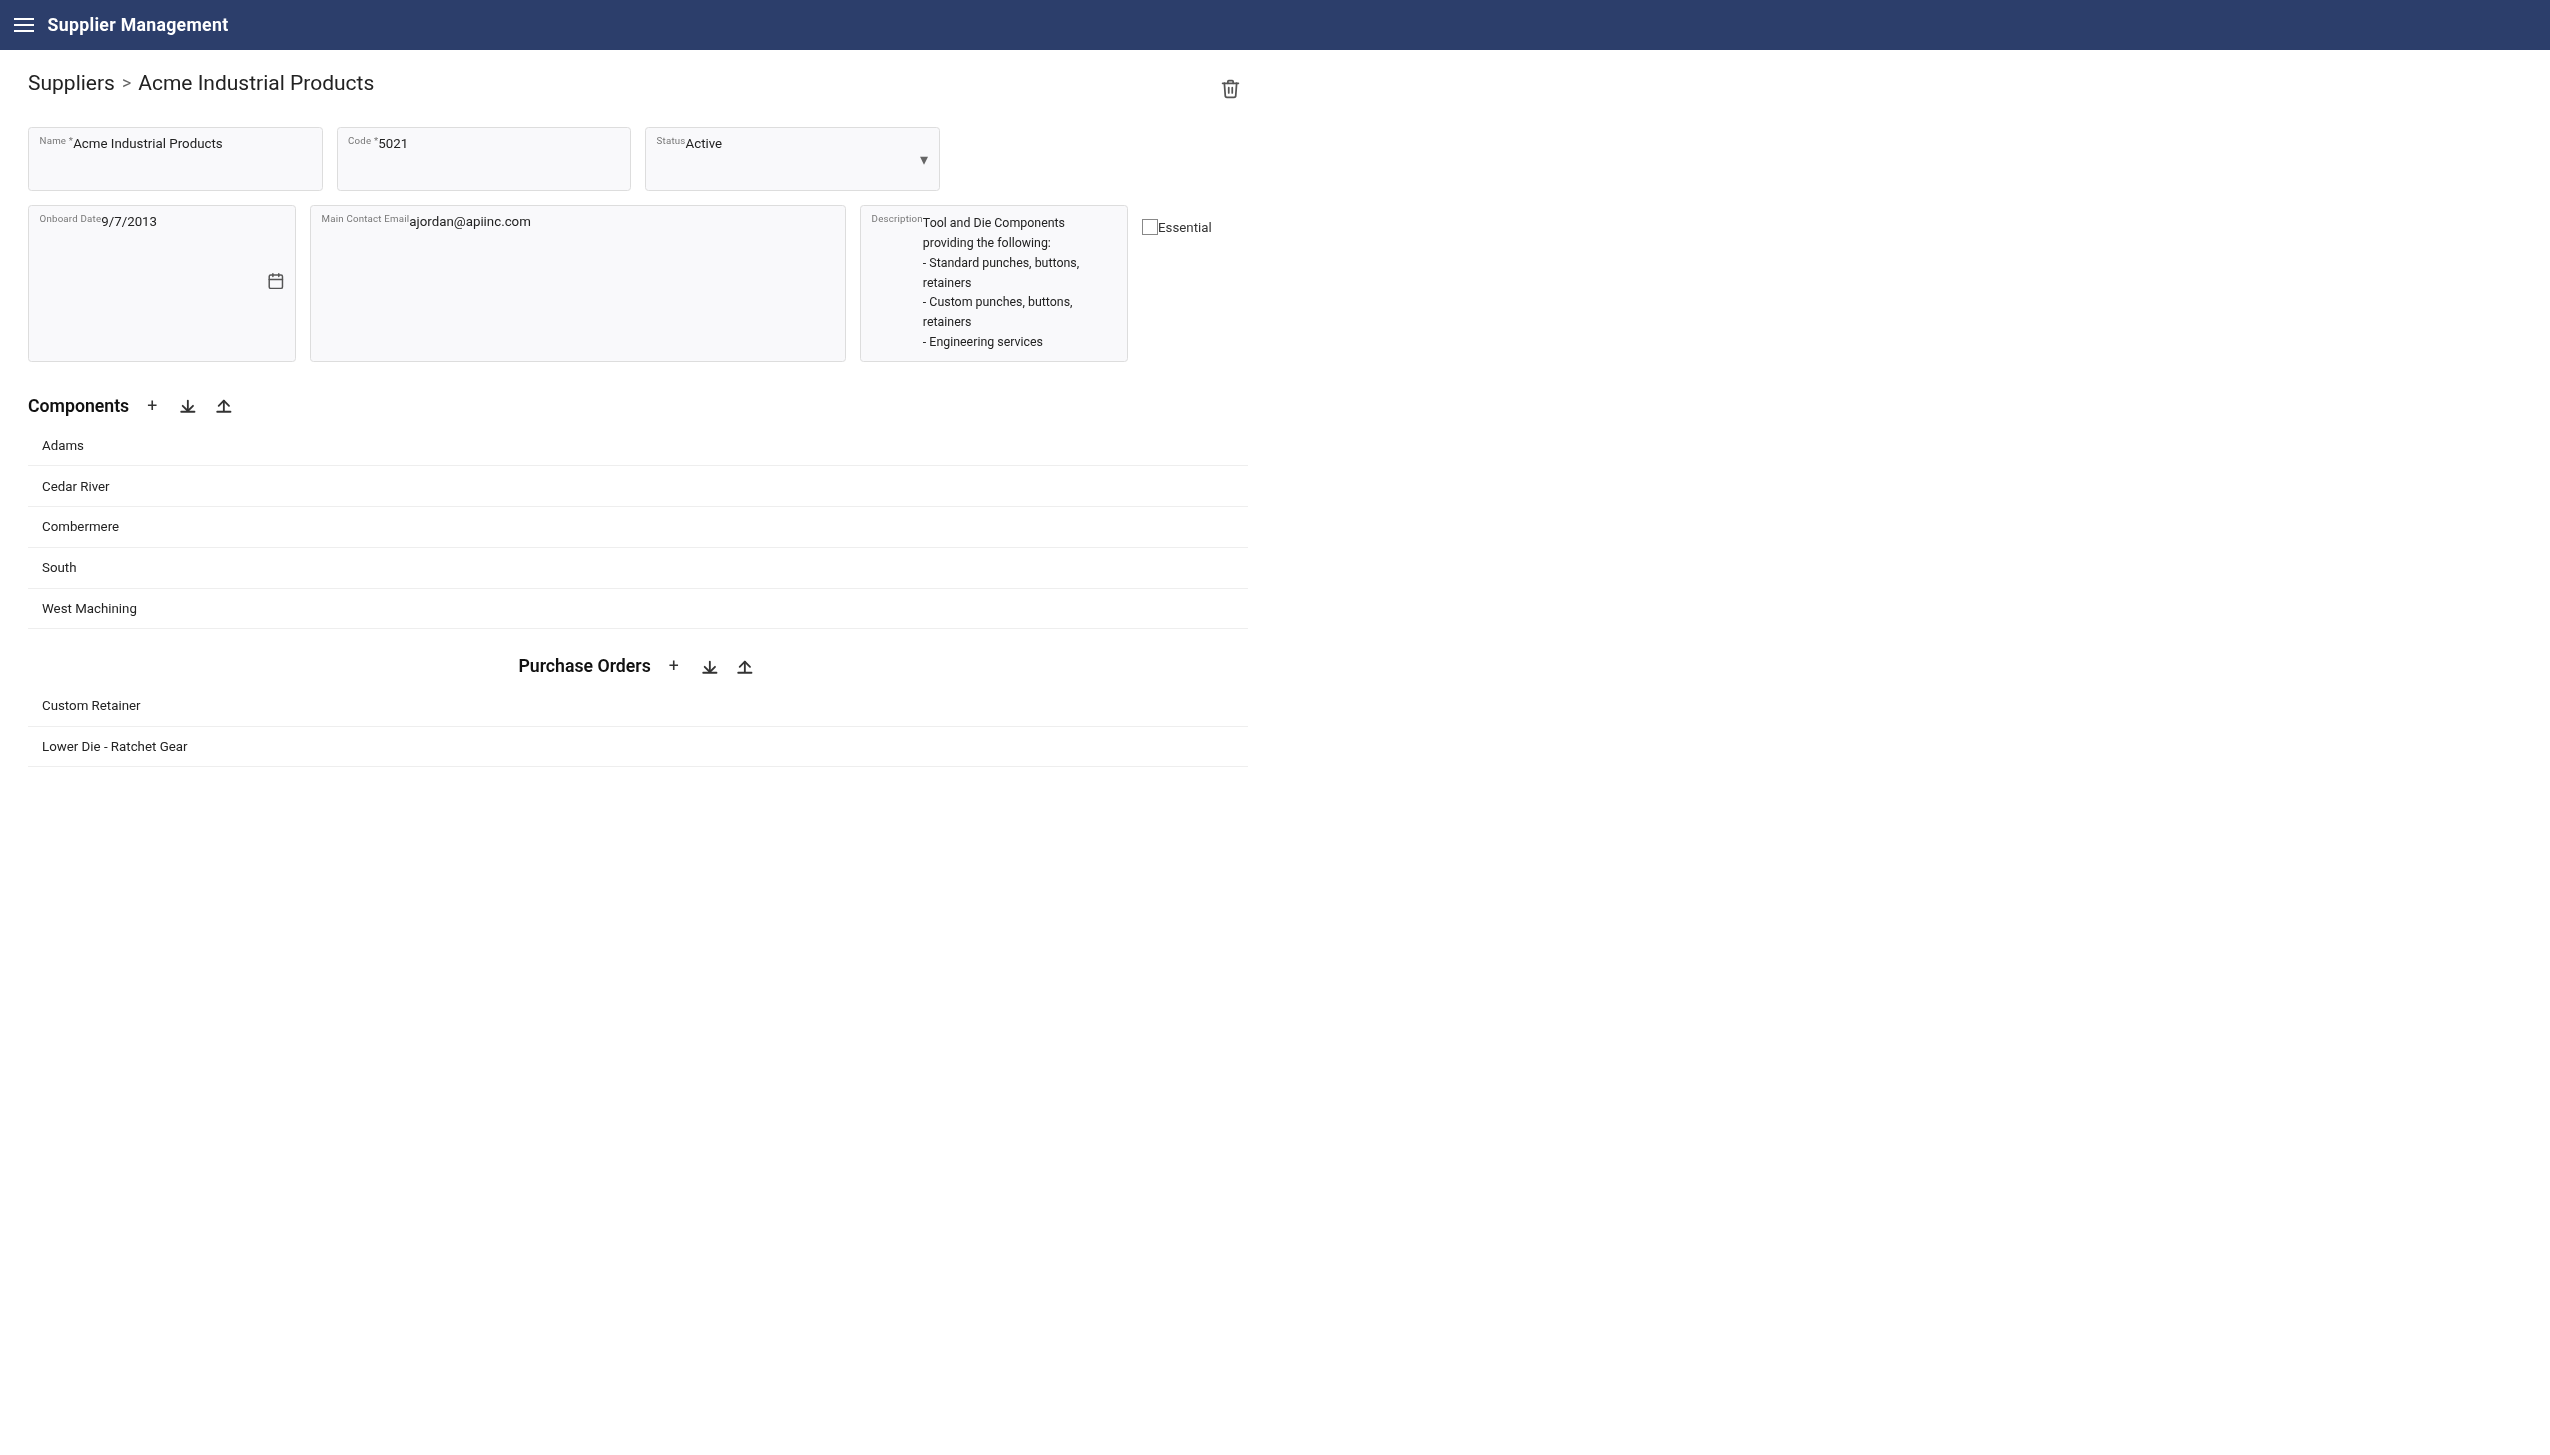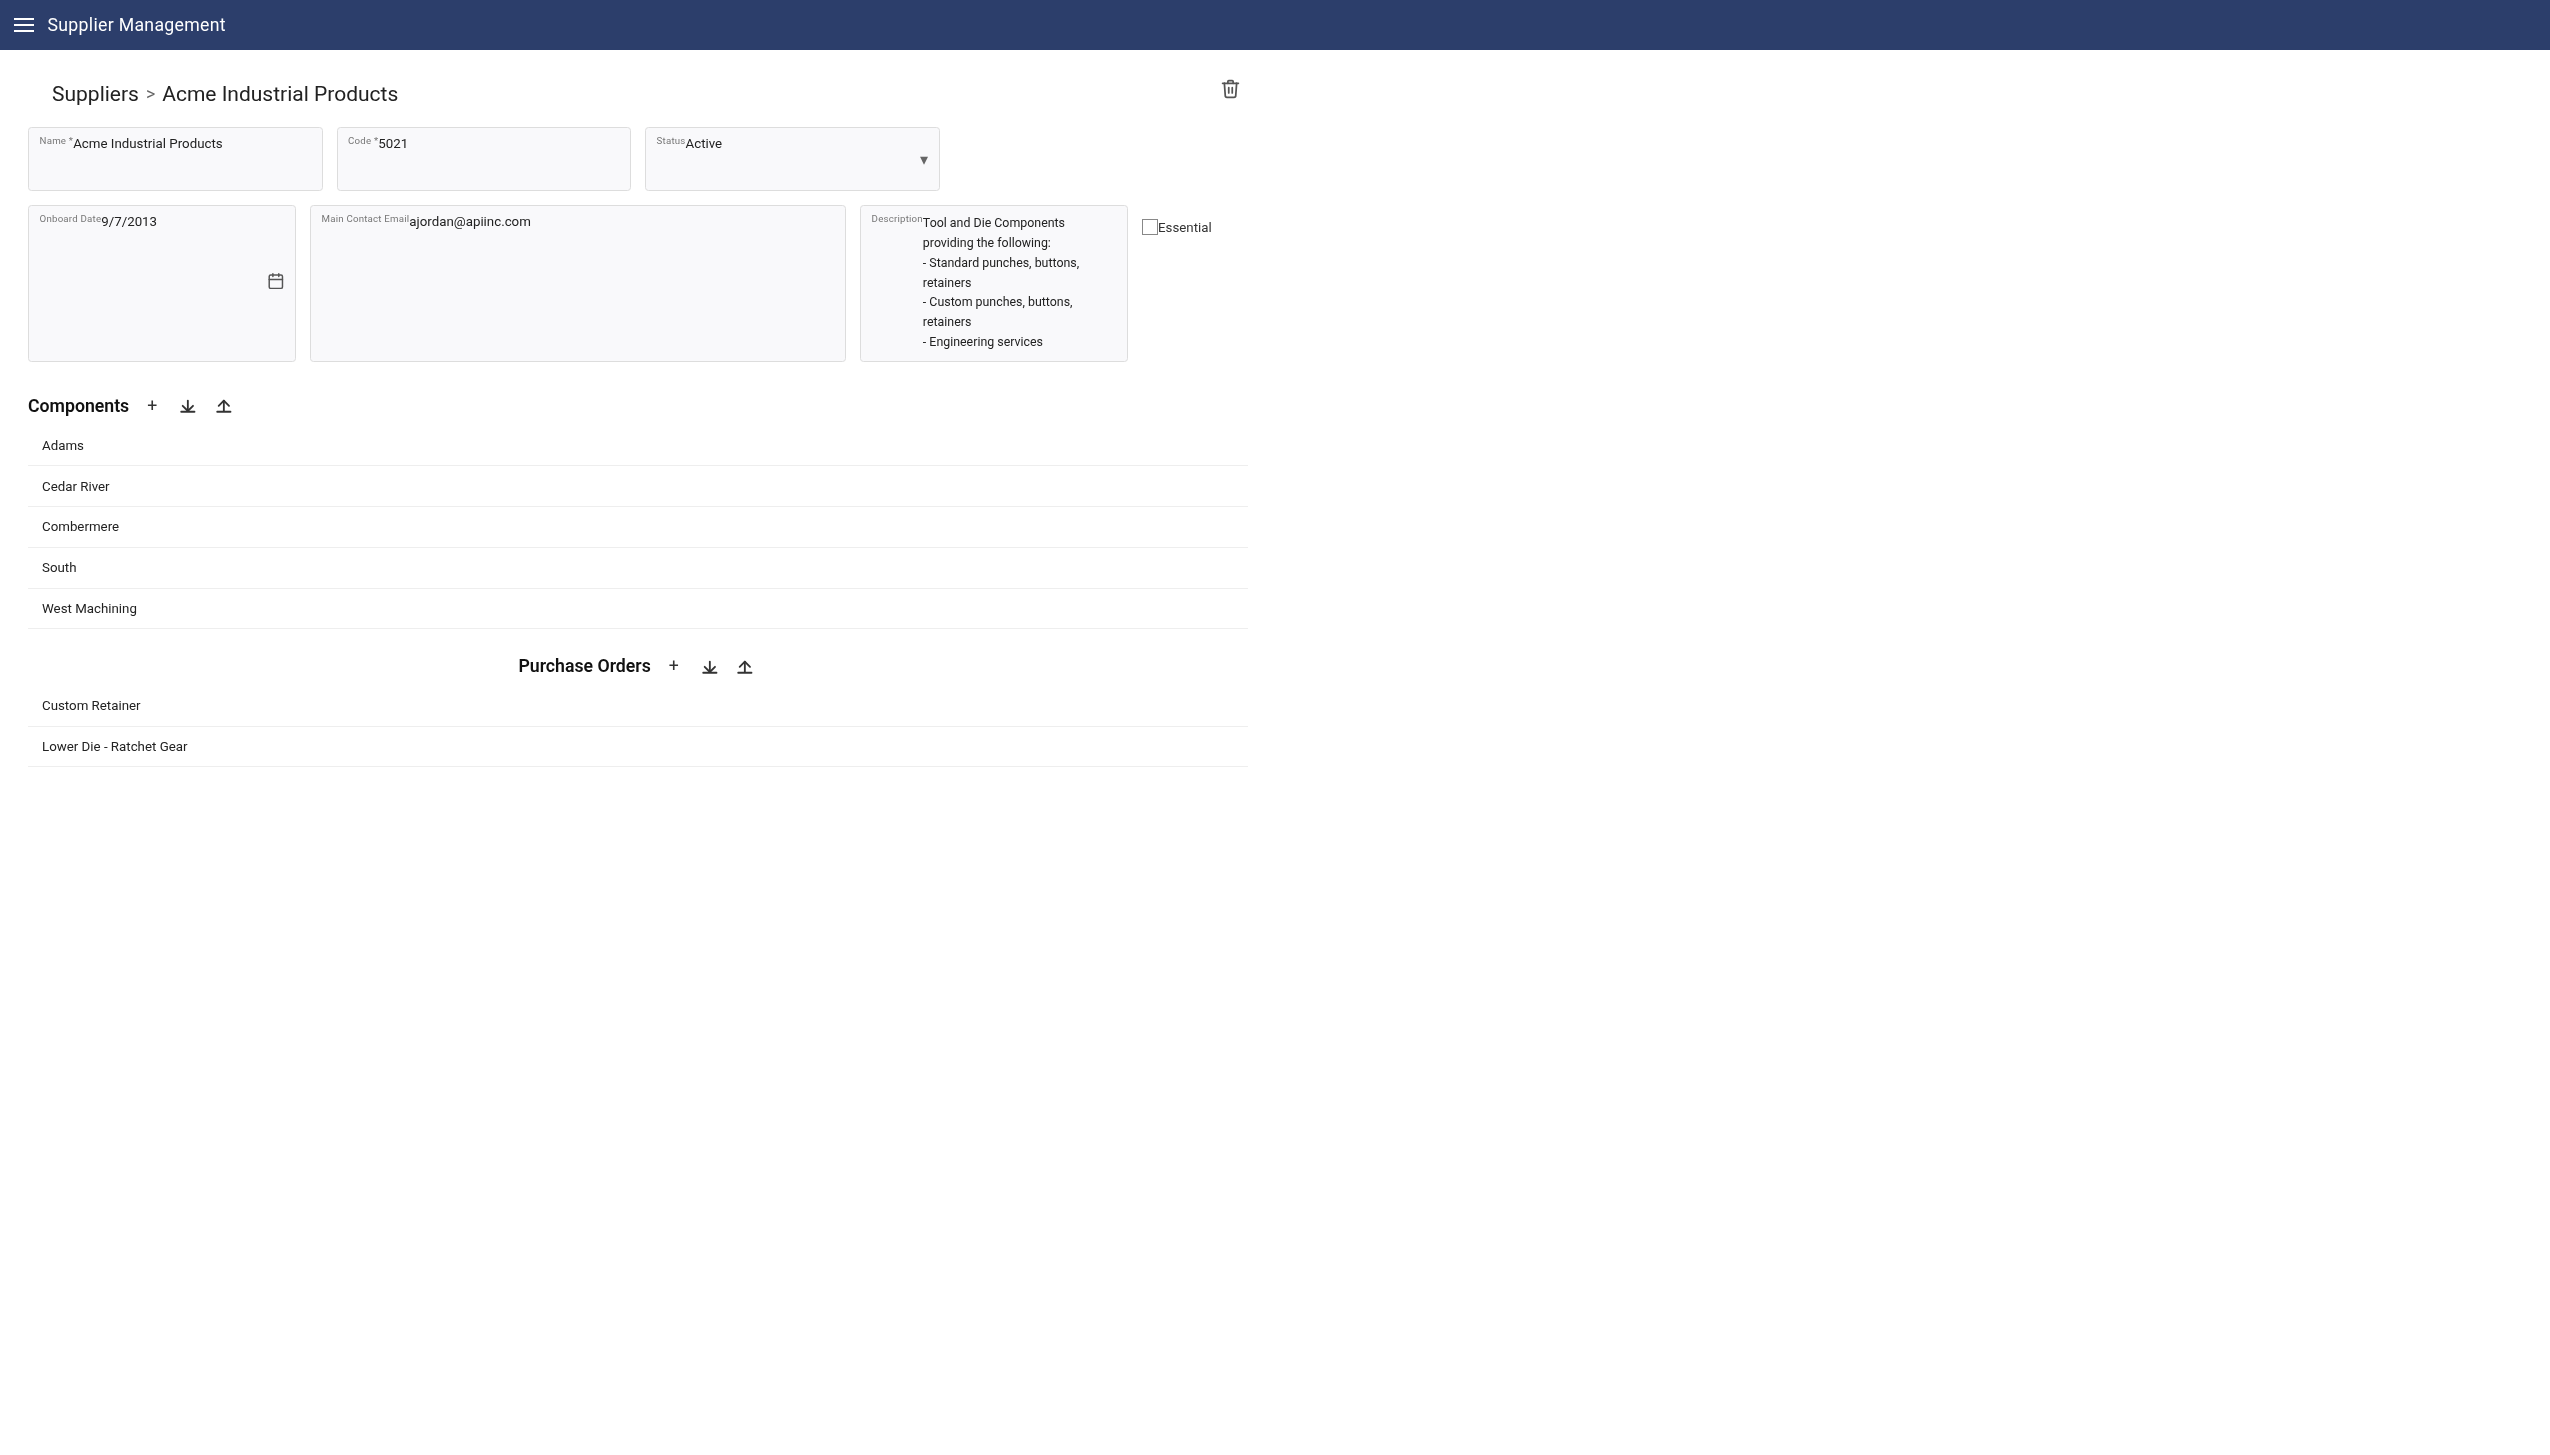--- a/index.html
+++ b/index.html
@@ -35,40 +35,39 @@
 
     .hamburger-icon span {
       display: block;
       width: 19.5px;
       height: 1.8px;
       background: #fff;
     }
 
     .nav-title {
       font-size: 17.7px;
-      font-weight: 400;
+      font-weight: 700;
       letter-spacing: 0.3px;
     }
 
     
     .page-content {
       padding: 21px 28px;
       max-width: 1276px;
     }
 
     
     .breadcrumb {
       display: flex;
-      align-items: flex-end;
+      align-items: flex-start;
       font-size: 21px;
       font-weight: 400;
       margin-bottom: 21px;
       color: #222;
       justify-content: space-between;
-      margin-left: 24px;
     }
 
     .breadcrumb-left {
       display: flex;
       align-items: center;
       gap: 7px;
     }
 
     .breadcrumb-link {
       color: #222;

